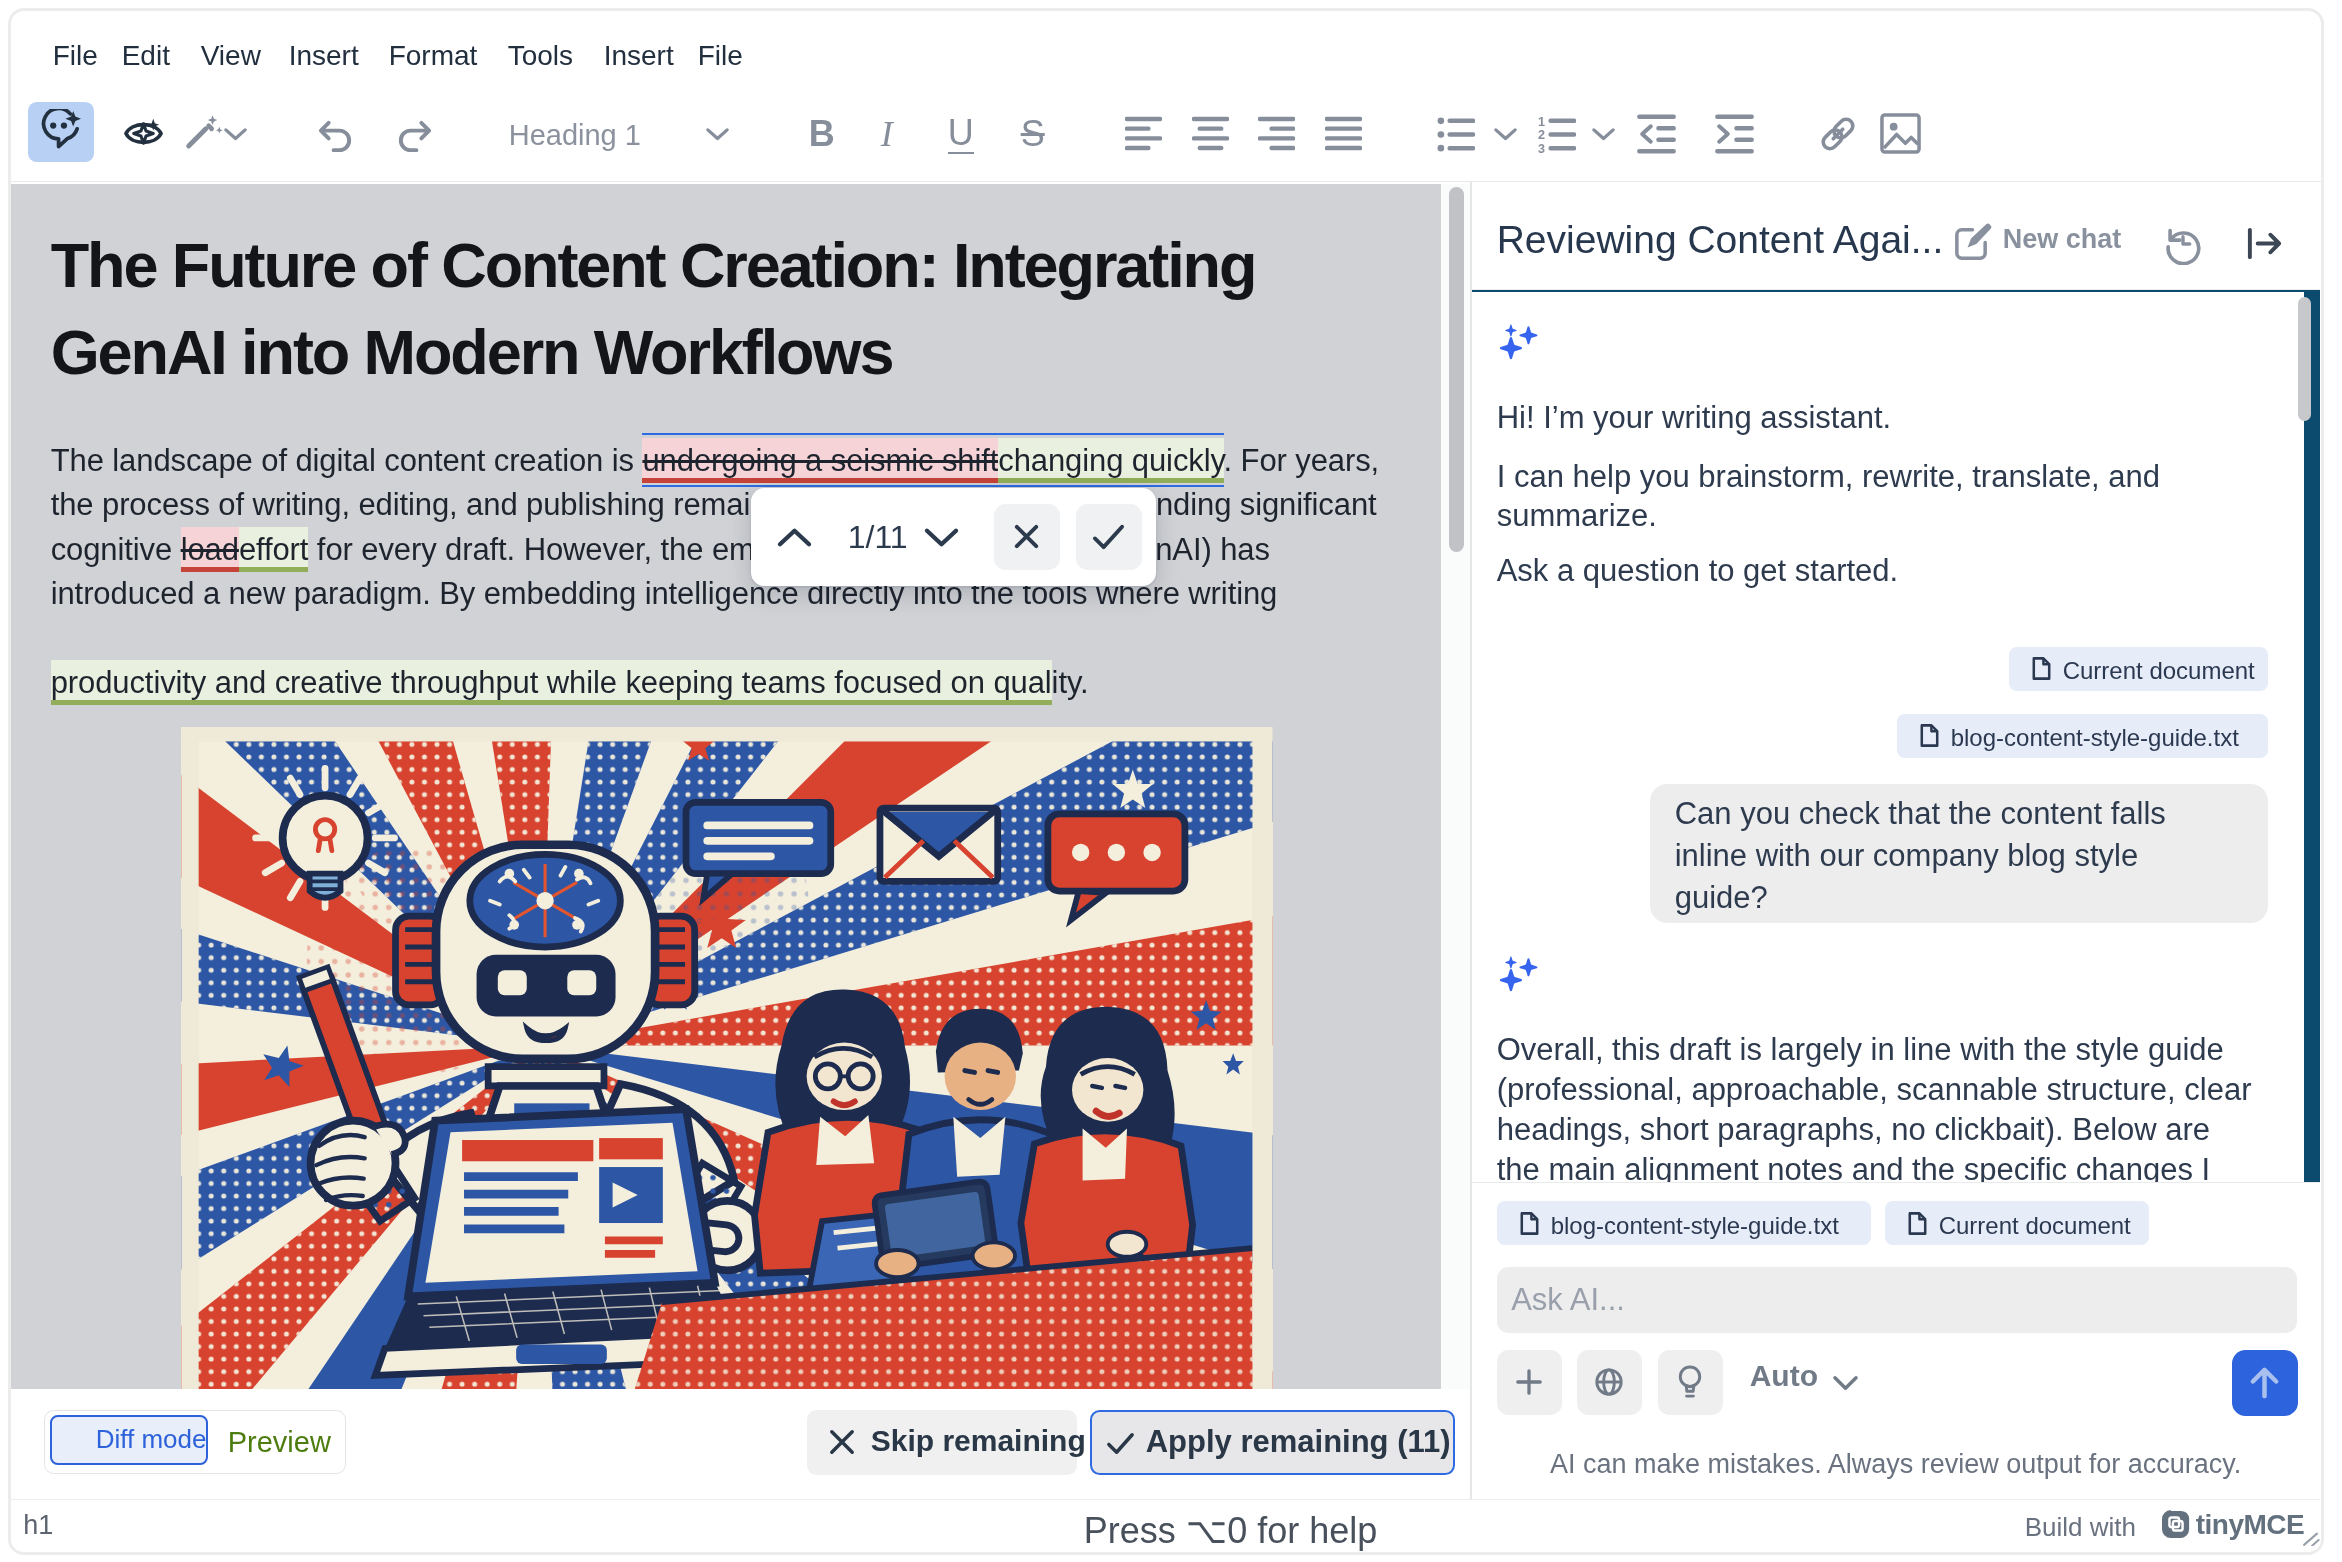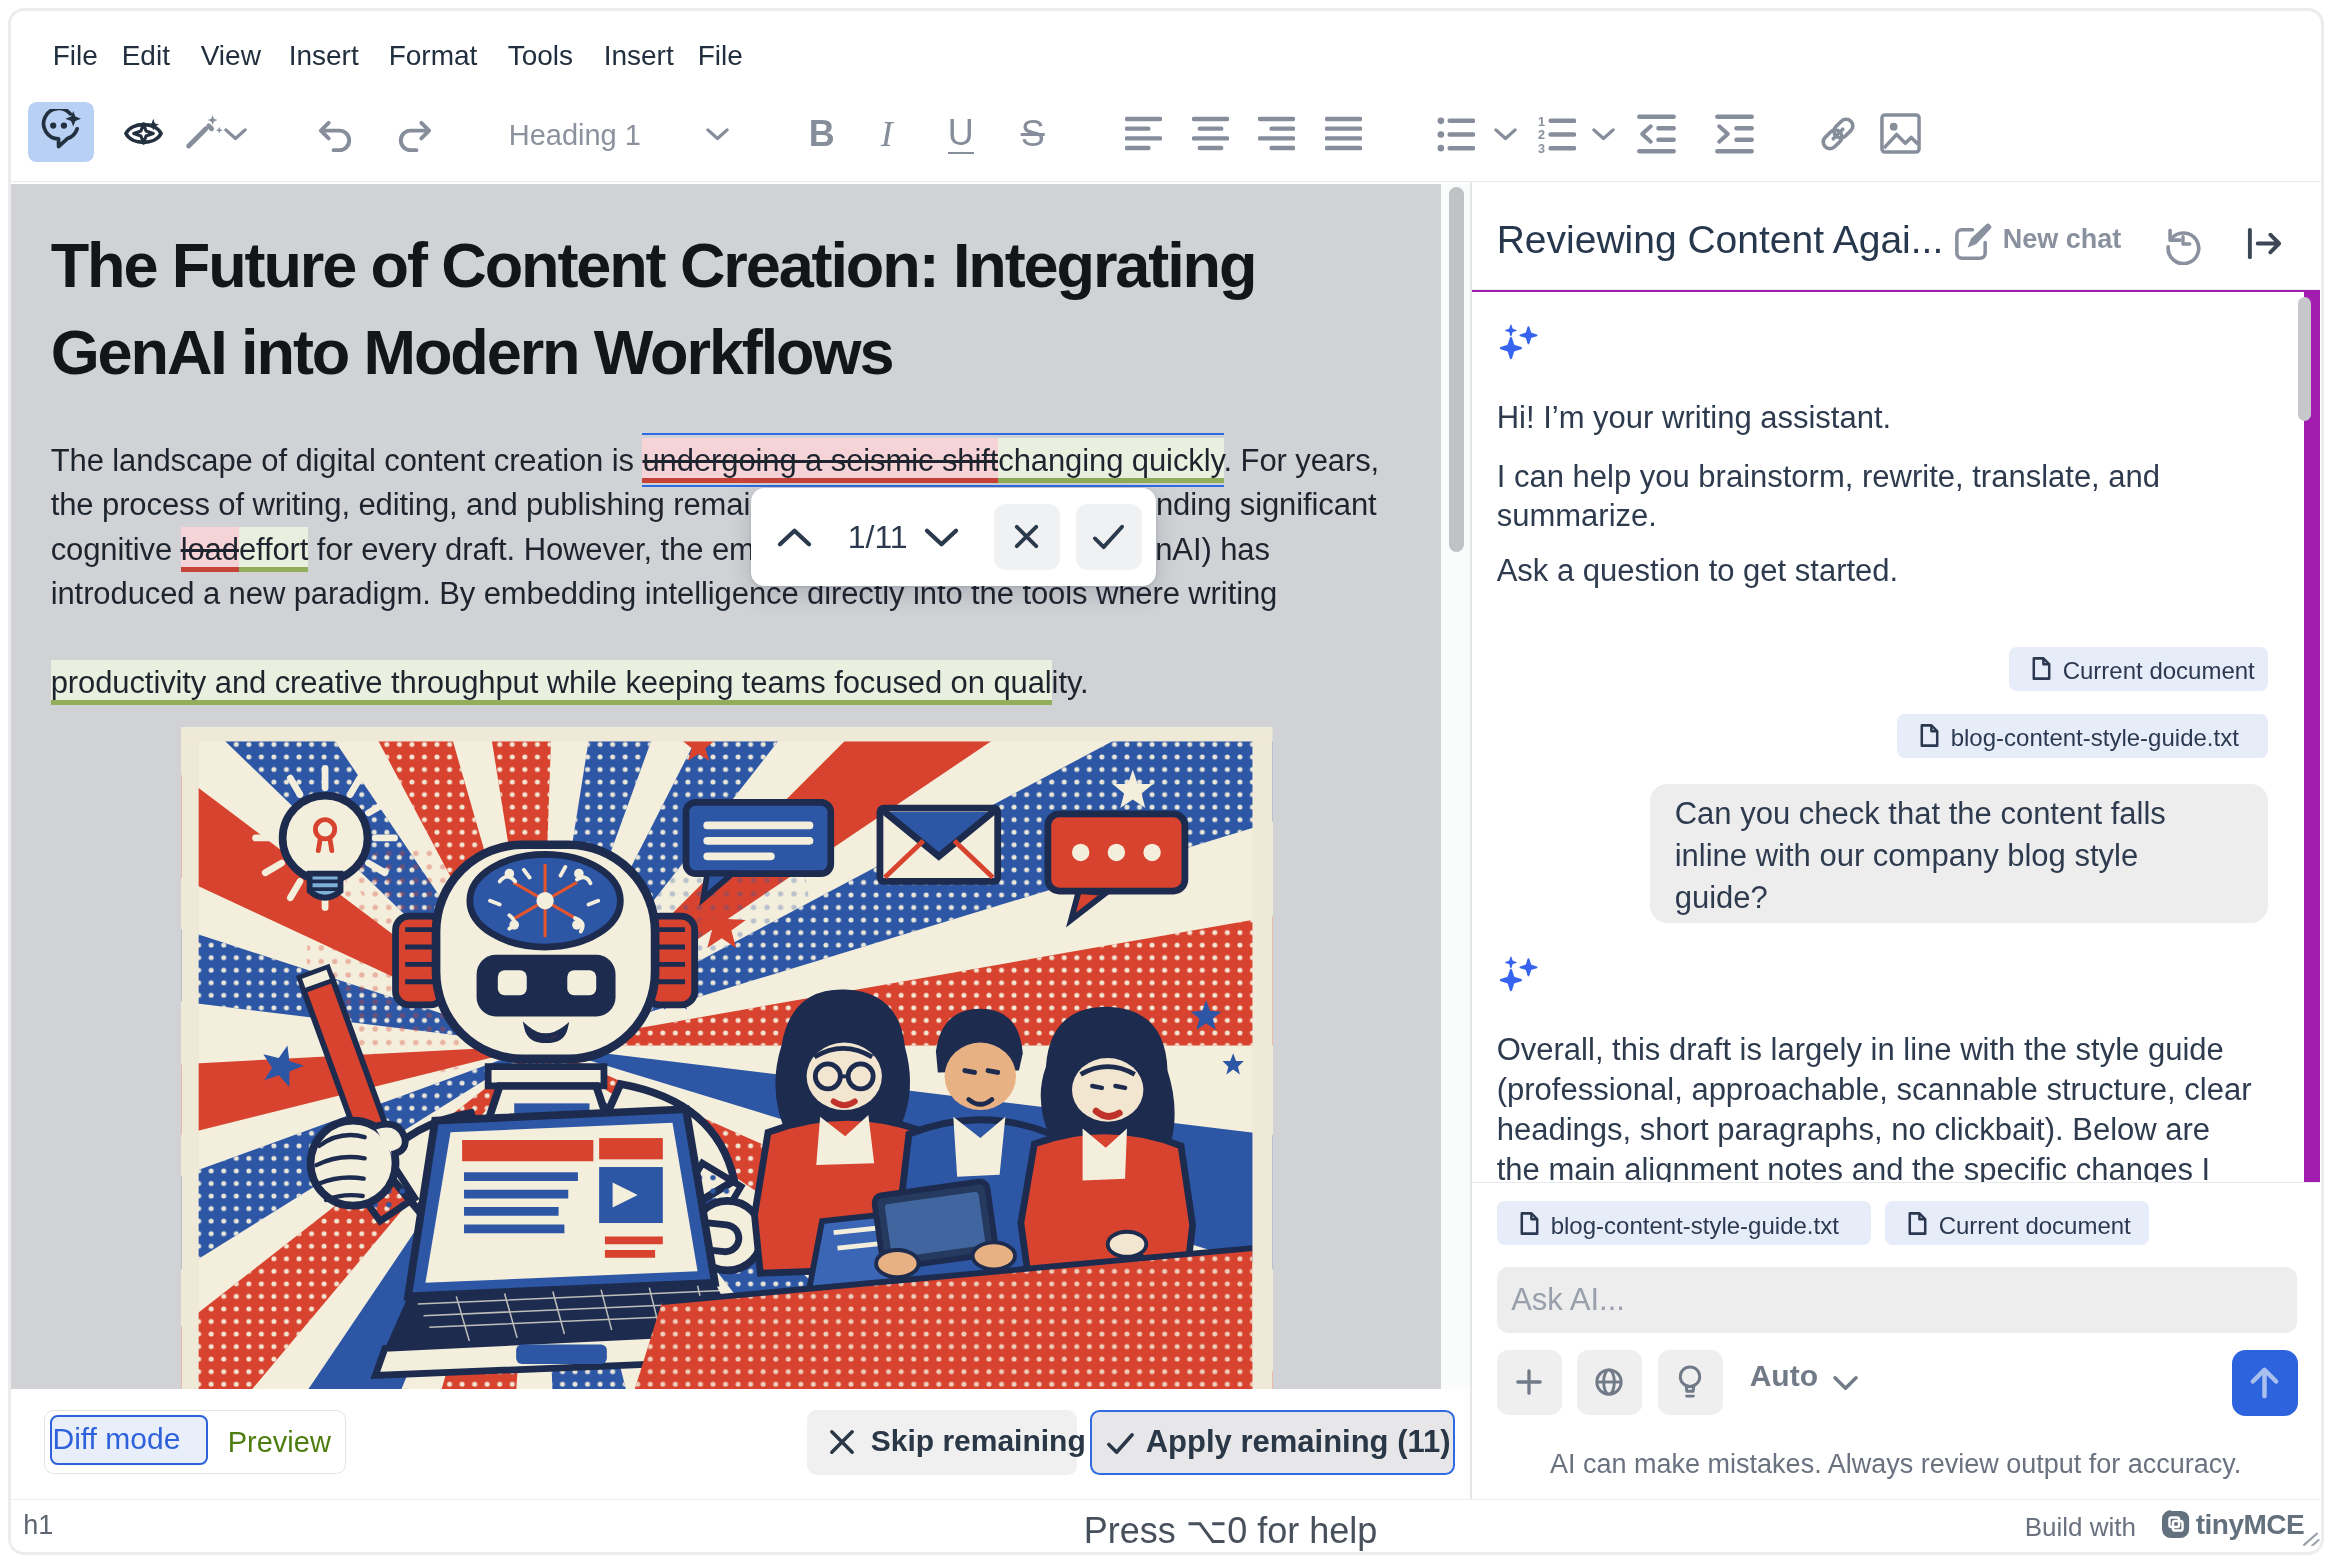--- a/index.html
+++ b/index.html
@@ -9,35 +9,35 @@
 
 .menu-item { position:absolute; top:29px; font-size:28px; color:#222f3e; }
 
 #toolbar { position:absolute; left:0; top:75px; width:100%; height:96px; background:#fff; border-bottom:1.9px solid #e9eaec; }
 
 #editor { position:absolute; left:0; top:173px; width:1430px; height:1205px; background:#d0d2d5; overflow:hidden; }
 #gutter { position:absolute; left:1430px; top:173px; width:29px; height:1205px; background:#fafbfb; }
 #gthumb { position:absolute; left:1438px; top:176px; width:15.4px; height:365px; border-radius:7.7px; background:#c0c2c5; }
 #vdivider { position:absolute; left:1459px; top:171px; width:1.9px; height:1317px; background:#e4e6e8; }
 #editor-footer { position:absolute; left:0; top:1378px; width:1459px; height:110px; background:#fff; }
-#sidebar { position:absolute; left:1461px; top:171px; width:848px; height:1317px; background:#a21caf; }
+#sidebar { position:absolute; left:1461px; top:171px; width:848px; height:1317px; background:#0c4a6e; }
 #statusbar { position:absolute; left:0; top:1488px; width:2309px; height:51px; background:#fff; border-top:1.9px solid #eceded; }
 
 #editor h1 { position:absolute; left:40px; top:38px; font-size:63px; line-height:87px; color:#131518; letter-spacing:-2.1px; }
 .pline { position:absolute; left:40px; white-space:pre; font-size:31px; line-height:44px; color:#1e242e; letter-spacing:-0.1px; }
 .del { background:#f6d3d6; text-decoration:line-through; text-decoration-thickness:3.4px; border-bottom:5.8px solid #c64339; padding-top:4.8px; }
 .ins { background:#eaf0df; border-bottom:5.8px solid #92ae5a; padding-top:4.8px; }
 .seltb { border-top:2.9px solid #2d6ae3; border-bottom:2.9px solid #2d6ae3; padding:7.7px 0 7.7px; }
 
 #diffpopup { position:absolute; left:740px; top:477px; width:405px; height:98px; background:#fff; border-radius:13.5px; box-shadow:0 7.7px 23px rgba(20,30,50,.18), 0 1px 2.9px rgba(20,30,50,.12); z-index:5; }
 #diffpopup .sq { position:absolute; top:16.4px; width:66px; height:66px; background:#f0f1f3; border-radius:11.6px; }
 #diffpopup .cnt { position:absolute; left:97px; top:31px; font-size:32px; color:#2c3a4d; }
 
 .toggle-wrap { position:absolute; left:33px; top:21px; width:302px; height:64px; background:#fff; border:1.9px solid #e3e4e6; border-radius:9.7px; }
-.diffmode-btn { position:absolute; left:5.8px; top:4.8px; width:158px; height:50px; background:#e9eefb; border:2.9px solid #2d62da; border-radius:7.7px; color:#2d62da; font-size:30px; text-align:left; line-height:44px; }
+.diffmode-btn { position:absolute; left:5.8px; top:4.8px; width:158px; height:50px; background:#e9eefb; border:2.9px solid #2d62da; border-radius:7.7px; color:#2d62da; font-size:26px; text-align:right; line-height:44px; }
 .preview-lbl { position:absolute; left:183px; top:9.7px; font-size:29px; color:#4d7c0f; line-height:44px; }
 .skip-btn { position:absolute; left:796px; top:21px; width:270px; height:65px; background:#f0f0f1; border-radius:9.7px; font-size:29px; font-weight:bold; color:#2a3747; white-space:nowrap; }
 .apply-btn { position:absolute; left:1079px; top:21px; width:365px; height:65px; background:#e7e7e9; border:2.9px solid #2e6ae2; border-radius:9.7px; font-size:29px; font-weight:bold; color:#2a3747; white-space:nowrap; }
 
 #statusbar .h1lbl { position:absolute; left:12.6px; top:10.6px; font-size:27px; color:#5c6470; }
 #statusbar .helplbl { position:absolute; left:1037px; top:10.6px; font-size:36px; color:#48505c;margin-left:36px; }
 #statusbar .buildlbl { position:absolute; left:2014px; top:12.6px; font-size:26px; color:#6a7280; }
 
 #sb-header { position:absolute; left:0; top:0; width:848px; height:108px; background:#fff; border-bottom:1.9px solid #ebecee; }
 #sb-title { position:absolute; left:25px; top:36px; font-size:39px; color:#27374d; font-weight:500; }

